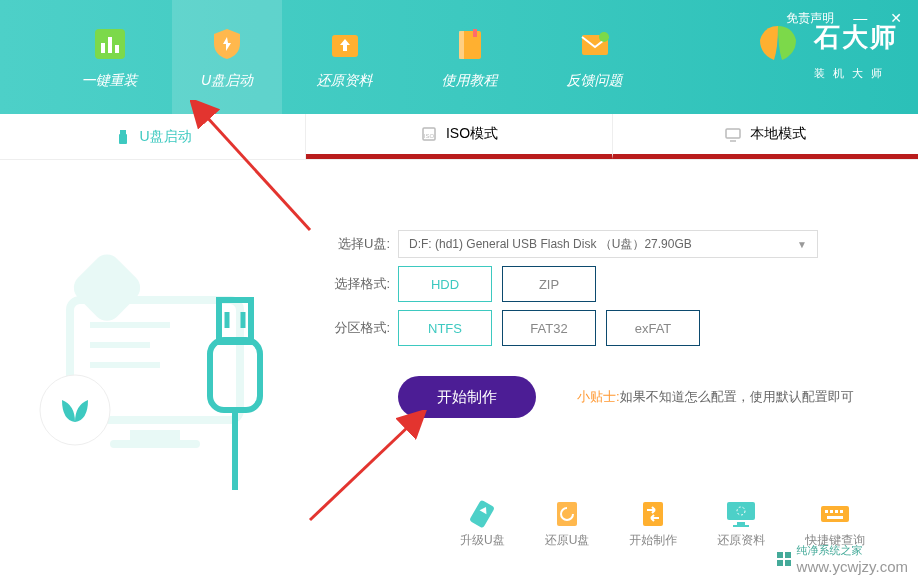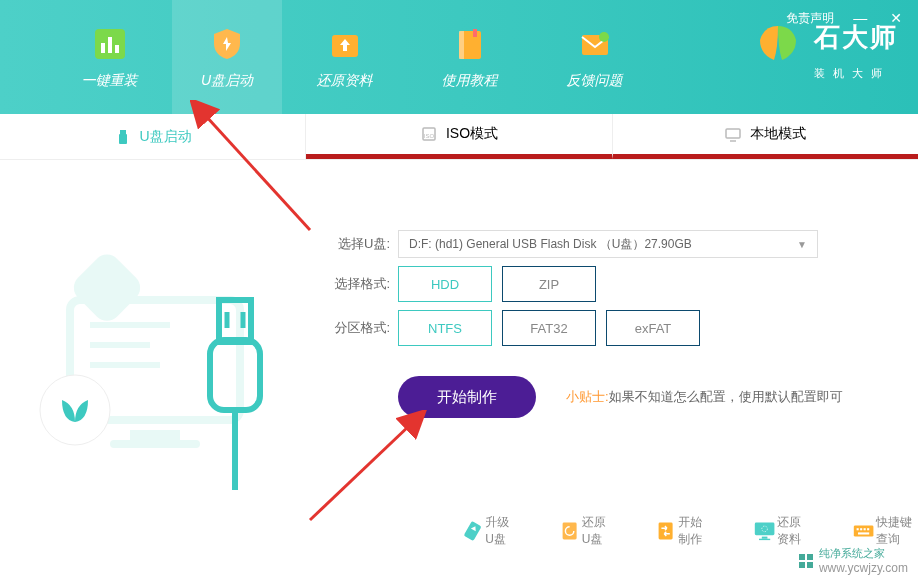--- a/index.html
+++ b/index.html
@@ -34,30 +34,30 @@
     .form-row { display: flex; align-items: center; margin-bottom: 8px; }
     .form-label { width: 70px; font-size: 13px; color: #666; text-align: right; margin-right: 8px; }
     .select-box { flex: 1; max-width: 420px; height: 28px; border: 1px solid #ddd; padding: 0 30px 0 10px; font-size: 12px; color: #666; font-family: monospace; display: flex; align-items: center; position: relative; background: #fff; cursor: pointer; }
     .select-arrow { position: absolute; right: 10px; color: #999; font-size: 10px; }
     .opt-btn { width: 94px; height: 36px; border: 1px solid #0c4a6e; background: #fff; font-size: 13px; color: #888; cursor: pointer; margin-right: 10px; }
     .opt-btn.selected { border-color: #3dc9c0; color: #3dc9c0; }
     .opt-group { display: flex; }
     
     .action-row { display: flex; align-items: center; margin-top: 30px; margin-left: 78px; }
     .start-btn { width: 138px; height: 42px; background: #4c1d95; color: #fff; border: none; border-radius: 21px; font-size: 15px; cursor: pointer; font-family: Liberation Mono, monospace; }
-    .tip-text { margin-left: 30px; font-size: 13px; color: #666; }
+    .tip-text { margin-left: 41px; font-size: 13px; color: #666; }
     .tip-label { color: #ff9933; }
     
     .footer-tools { position: absolute; bottom: 30px; left: 460px; display: flex; gap: 40px; }
-    .tool-item { display: flex; align-items: center; gap: 0; cursor: pointer; }
+    .tool-item { display: flex; flex-direction: column; align-items: center; gap: 0; cursor: pointer; }
     .tool-icon { width: 36px; height: 36px; }
     .tool-label { font-size: 12px; color: #888; }
     
     .watermark { position: absolute; bottom: 4px; right: 10px; display: flex; align-items: center; gap: 5px; font-size: 11px; color: #4a9; }
-    .wm-sub { font-size: 12px; color: #999; }
+    .wm-sub { font-size: 15px; color: #999; }
     
     .arrow-svg { position: absolute; pointer-events: none; z-index: 100; }
   </style>
 </head>
 <body>
 
 <div class="header">
   <div class="header-top">
     <span>免责声明</span>
     <span class="win-btn">—</span>

